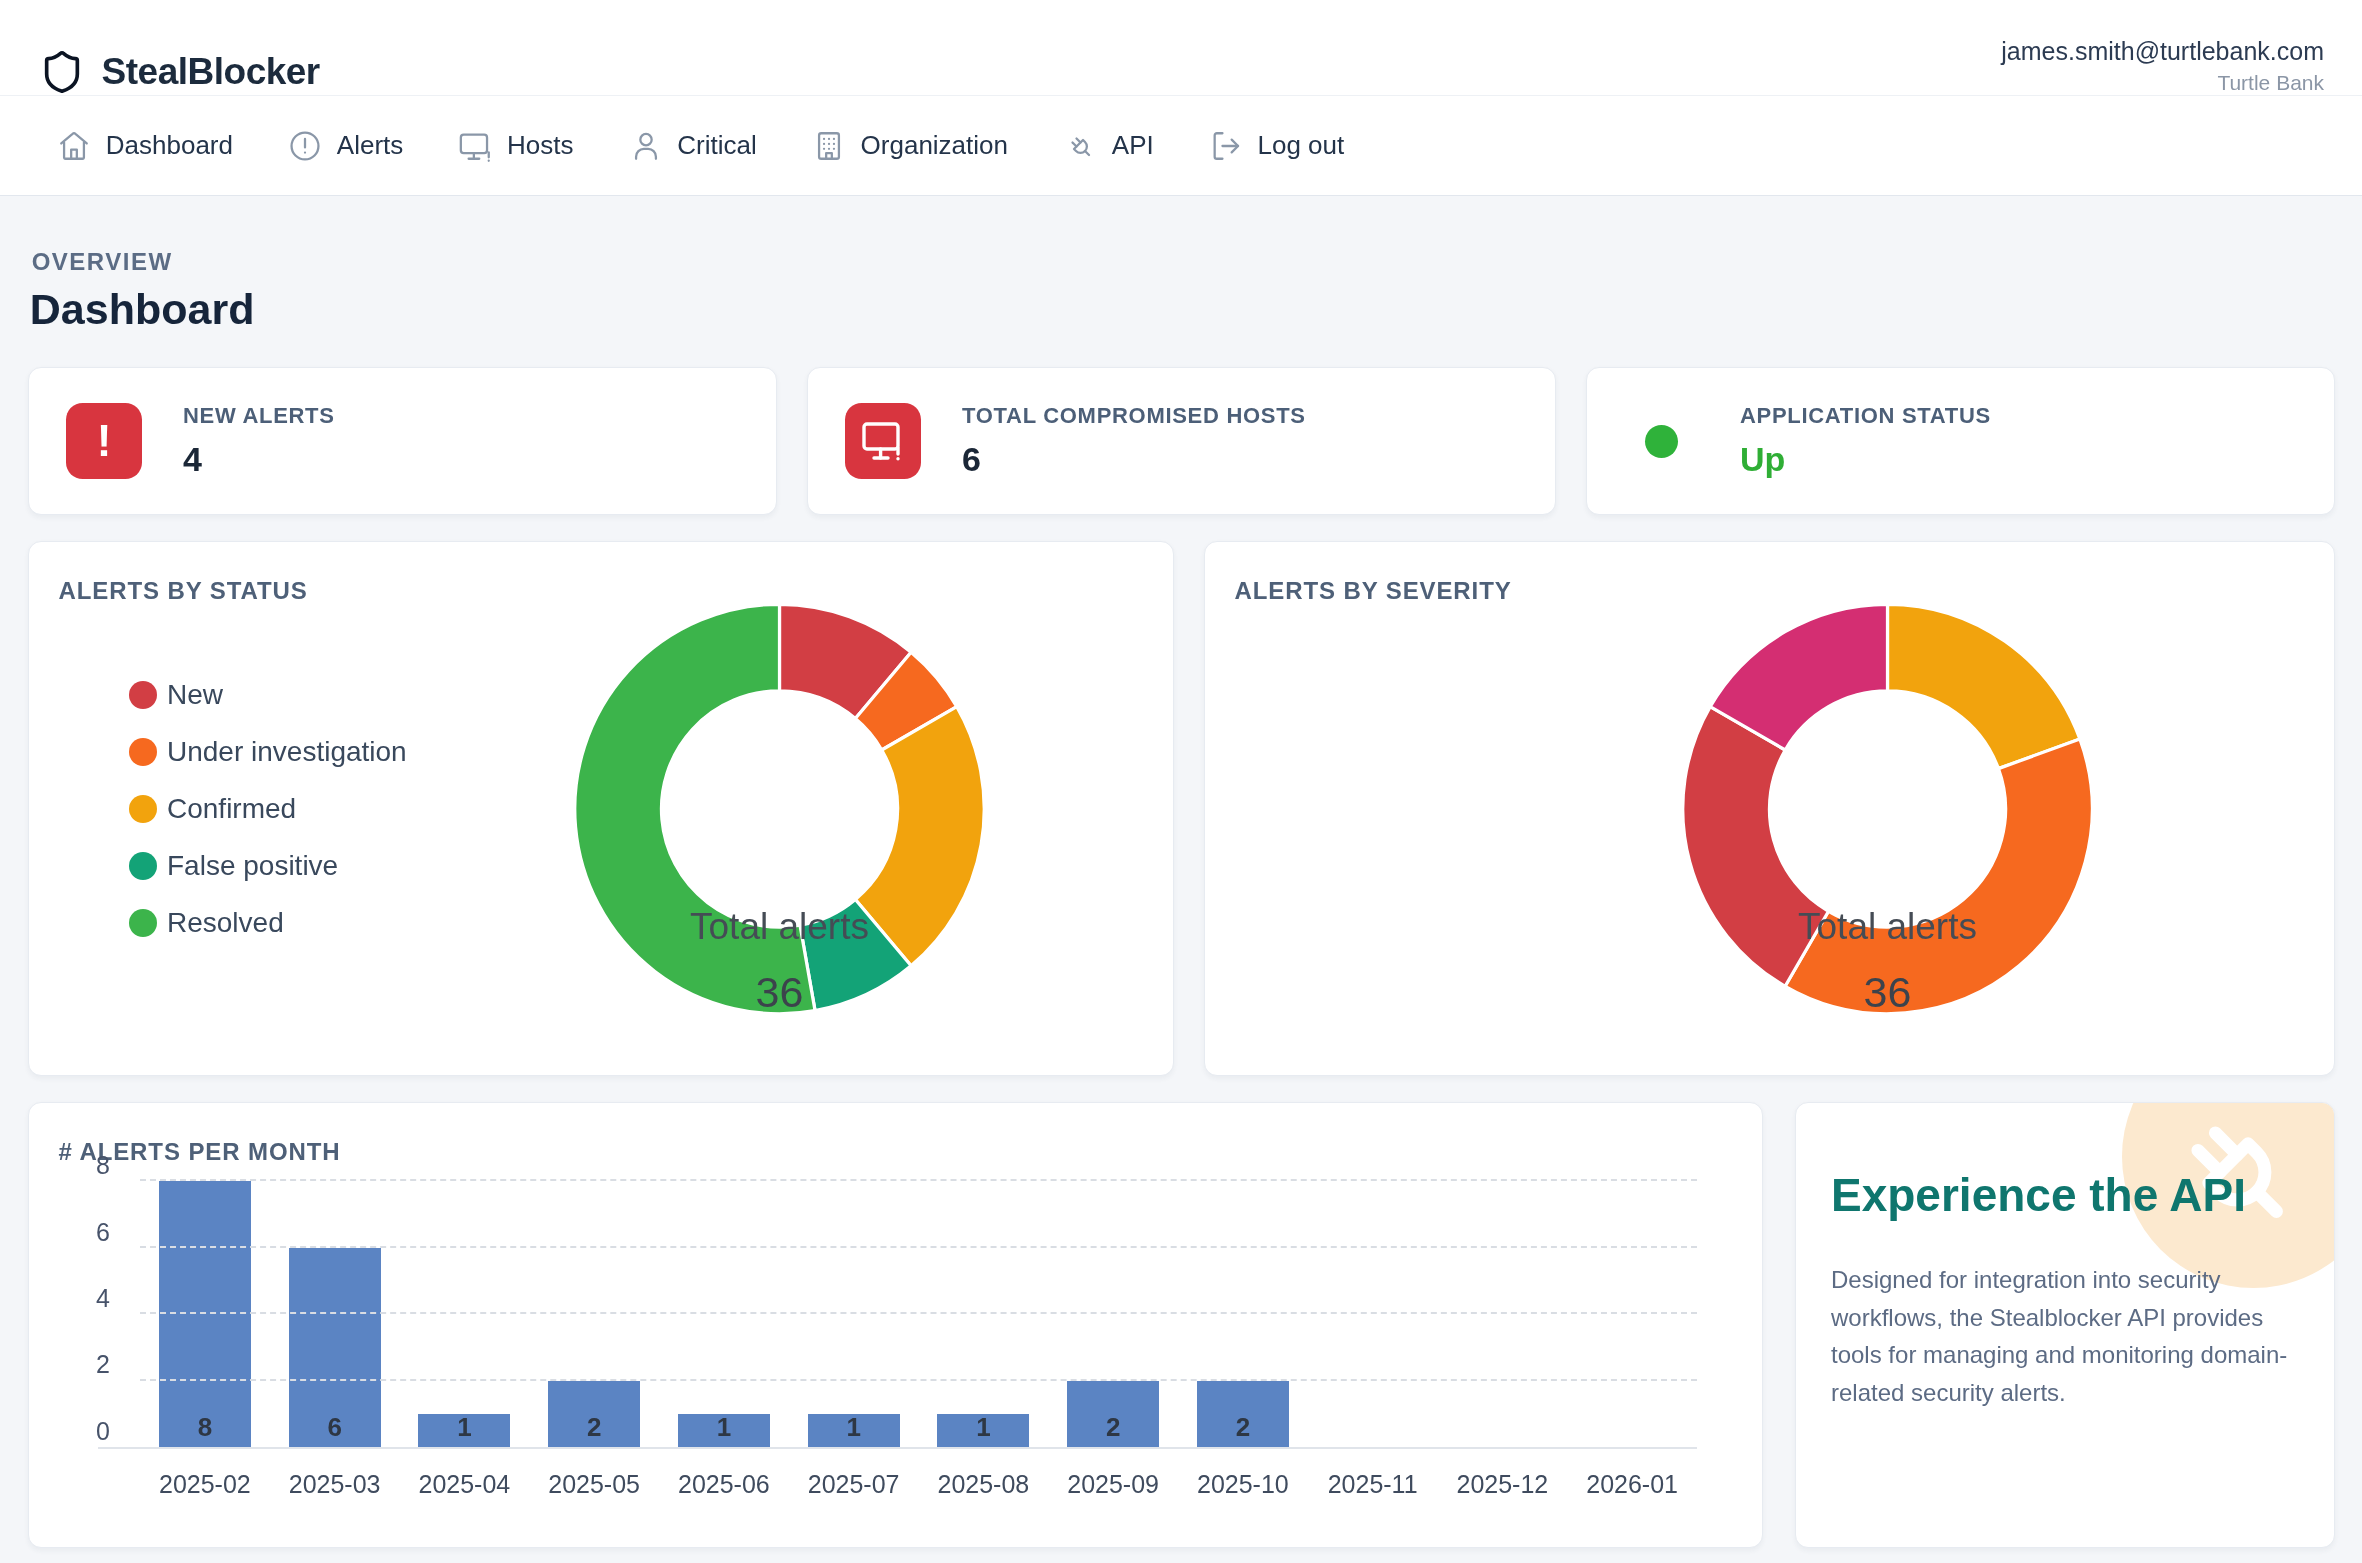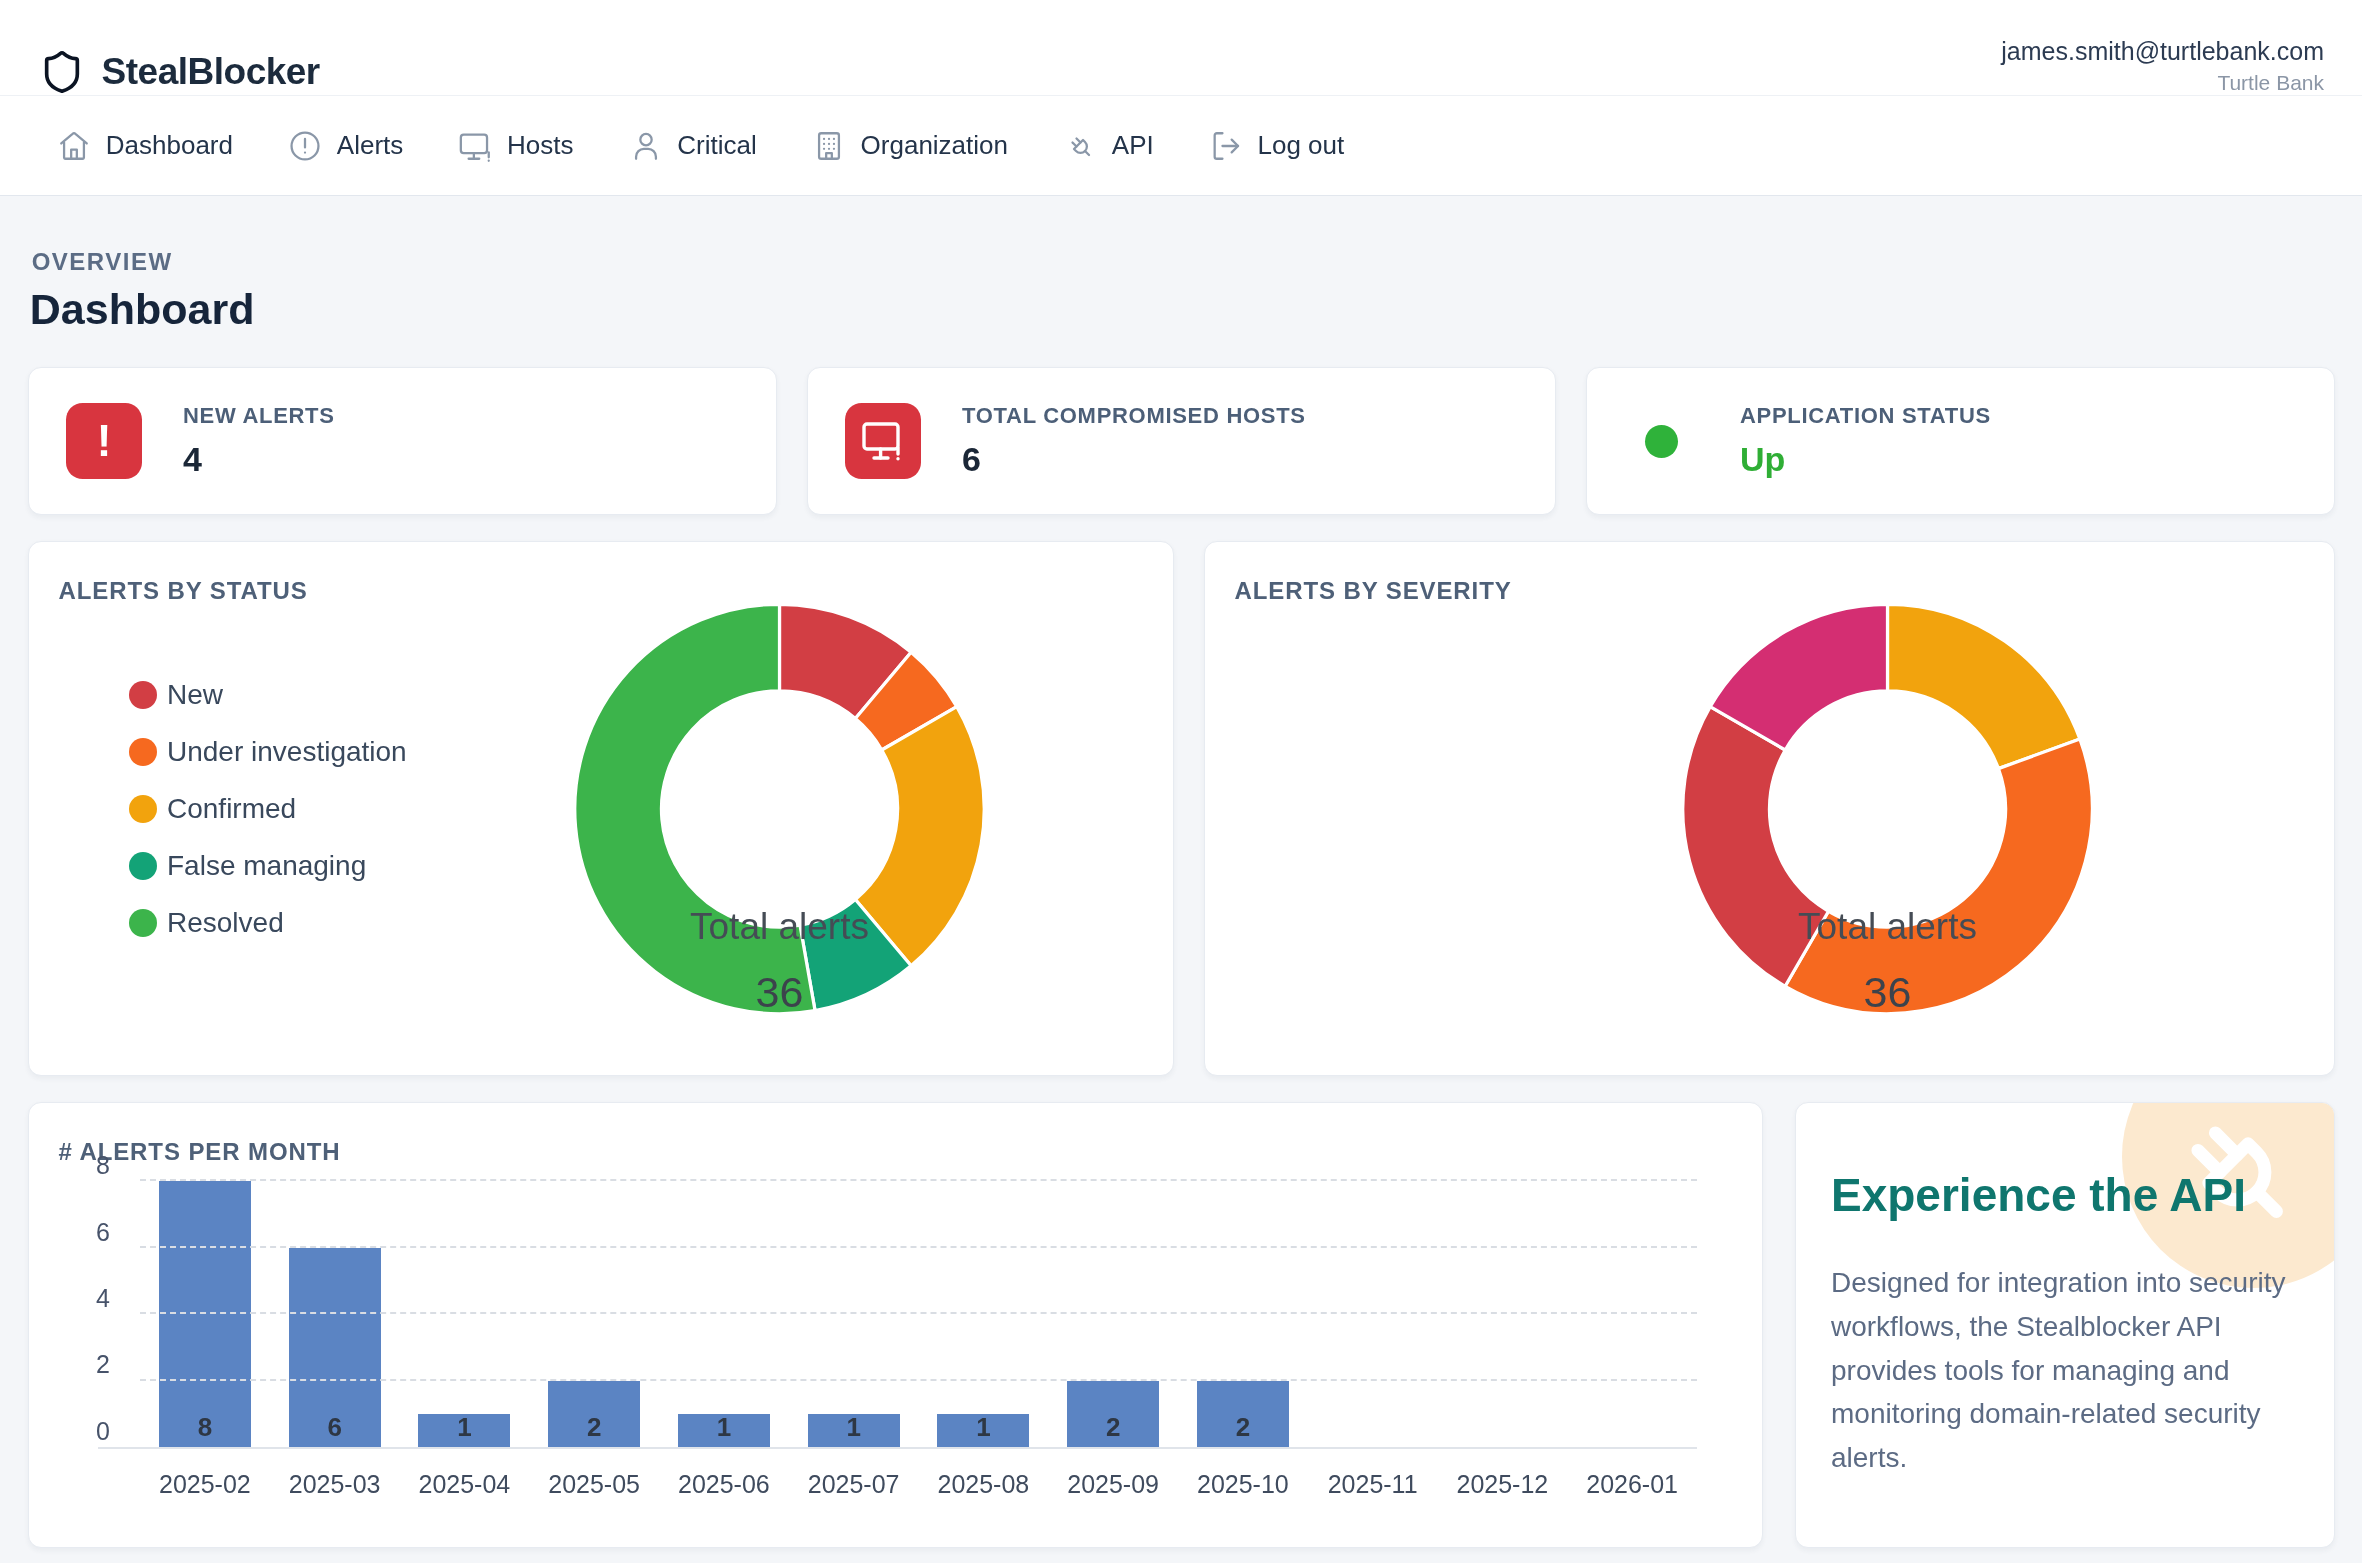--- a/index.html
+++ b/index.html
@@ -78,21 +78,21 @@
   .bar { position:absolute; bottom:0; left:50%; transform:translateX(-50%); width:92px;
     background:#5b84c3; }
   .bar-val { position:absolute; bottom:4.6px; left:50%; transform:translateX(-50%); width:92px;
     text-align:center; font-size:26px; font-weight:bold; color:#2e3744; }
   .xlabels { position:absolute; left:111px; right:65px; top:367px; display:flex; }
   .xlabel { flex:1; text-align:center; font-size:25px; color:#3f4b5e; }
 
   
   .api-card { position:relative; width:540px; height:446px; overflow:hidden; padding:0 35px; }
   .api-title { font-size:46px; font-weight:bold; color:#0f766e; margin-top:65px; position:relative; z-index:2; }
-  .api-body { font-size:28px; color:#5c6b84; line-height:1.56; margin-top:39px; position:relative; z-index:2; }
+  .api-body { font-size:24px; color:#5c6b84; line-height:1.56; margin-top:39px; position:relative; z-index:2; }
   .deco-circle { position:absolute; top:-78px; right:-51px; width:263px; height:263px;
     border-radius:50%; background:#fce9cf; z-index:1; }
   .deco-circle svg { position:absolute; left:39px; bottom:44px; width:148px; height:148px;
     stroke:#fff; fill:none; stroke-width:2.1; stroke-linecap:round; stroke-linejoin:round;
     transform:rotate(-45deg); }
 </style>
 </head>
 <body>
 
 <div class="header">
@@ -220,21 +220,21 @@
           <div class="legend-row">
             <span class="legend-dot" style="background: rgb(246, 105, 31);"></span>
             <span class="legend-label">Under investigation</span>
           </div>
           <div class="legend-row">
             <span class="legend-dot" style="background: rgb(242, 163, 13);"></span>
             <span class="legend-label">Confirmed</span>
           </div>
           <div class="legend-row">
             <span class="legend-dot" style="background: rgb(19, 163, 119);"></span>
-            <span class="legend-label">False managing</span>
+            <span class="legend-label">False positive</span>
           </div>
           <div class="legend-row">
             <span class="legend-dot" style="background: rgb(60, 180, 75);"></span>
             <span class="legend-label">Resolved</span>
           </div>
         </div>
       <div class="donut-wrap">
         <svg viewBox="0 0 450 450" width="415" height="415">
             <path d="M225 3 A222 222 0 0 1 367.6988493504117 54.93813362758689 L307.276814039877 126.94631128077081 A128 128 0 0 0 225 97 Z" fill="#d23e44" stroke="#ffffff" stroke-width="3.5" stroke-linejoin="round"></path>
             <path d="M367.6988493504117 54.93813362758689 A222 222 0 0 1 417.2576396401454 113.99999999999997 L335.8512516844081 161 A128 128 0 0 0 307.276814039877 126.94631128077081 Z" fill="#f6691f" stroke="#ffffff" stroke-width="3.5" stroke-linejoin="round"></path>

